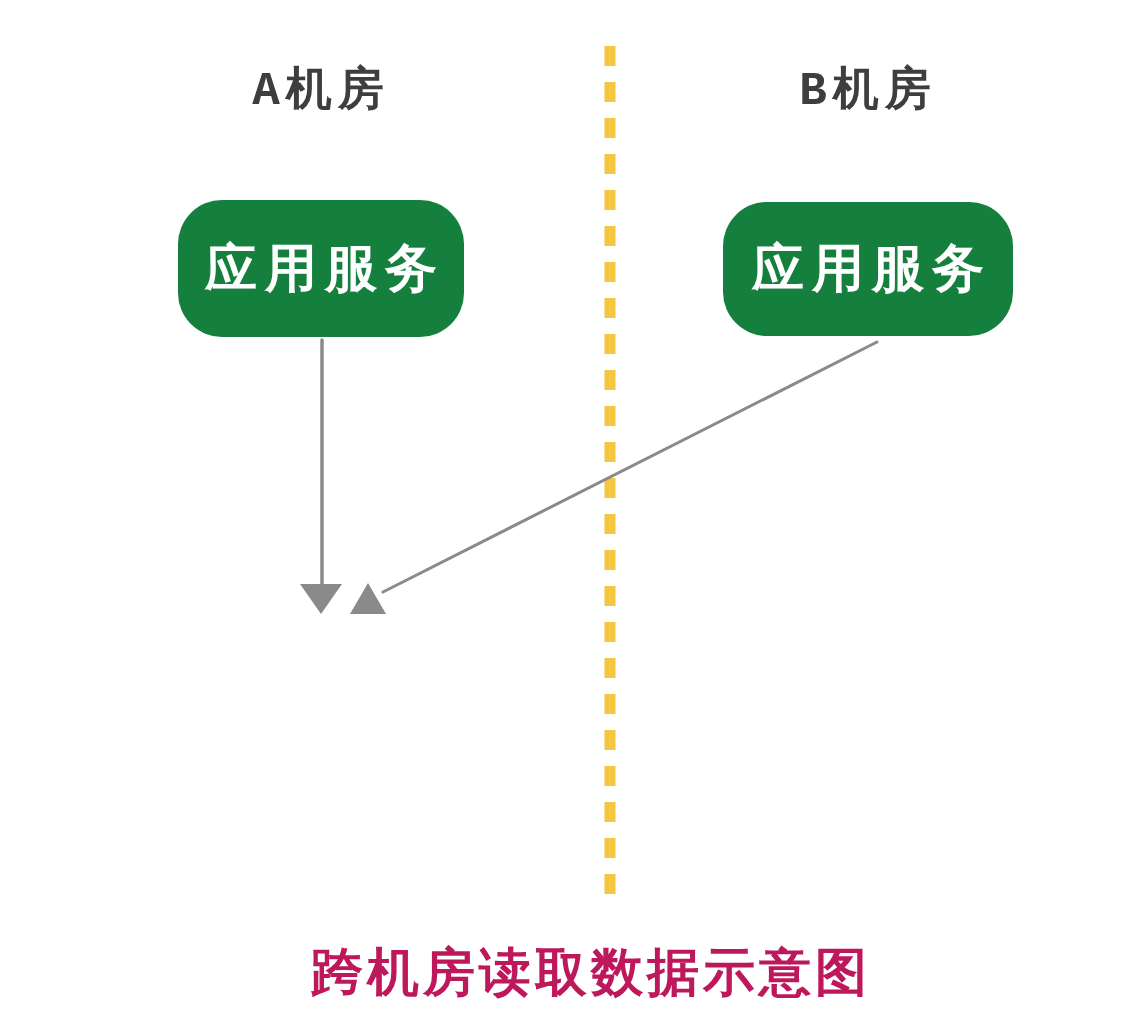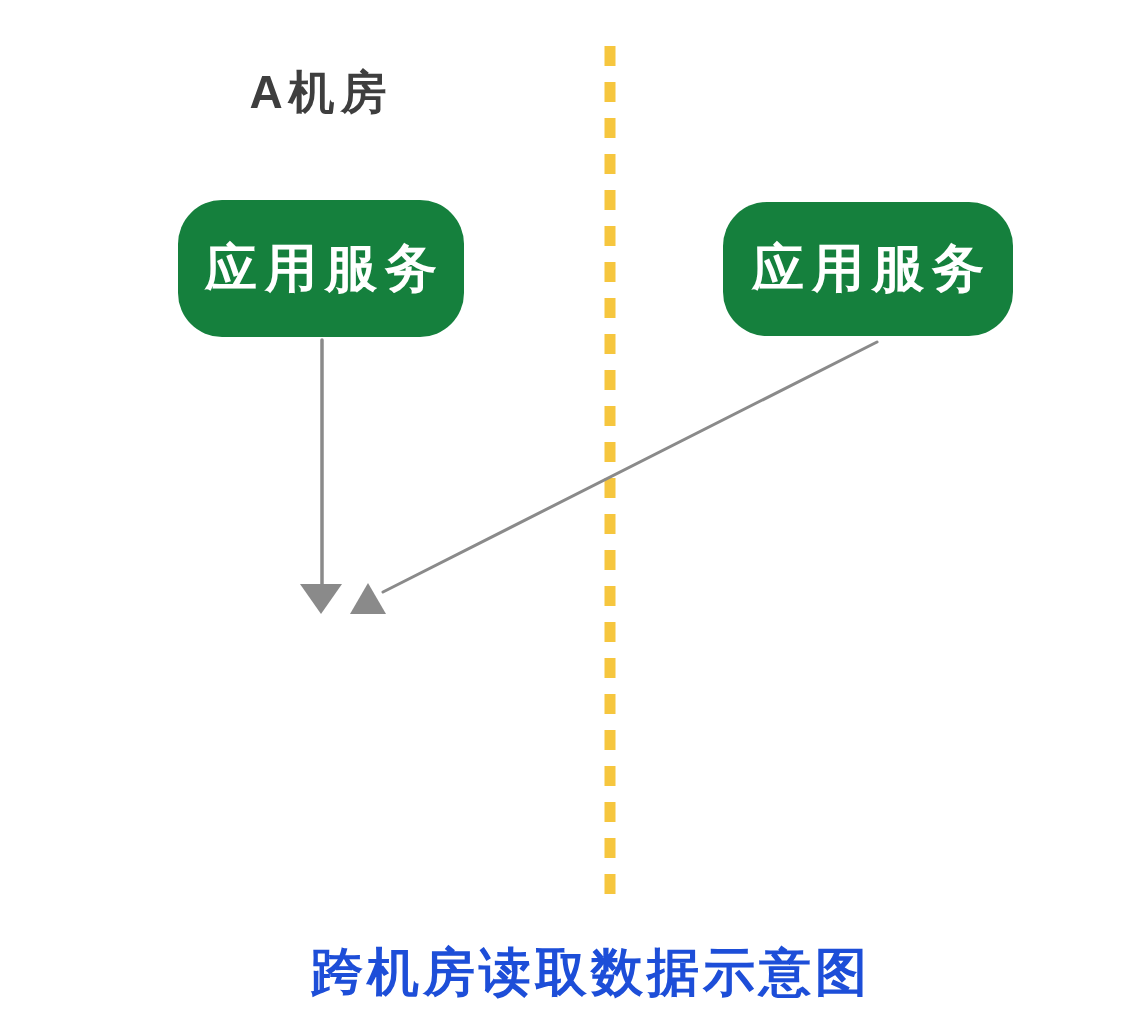--- a/index.html
+++ b/index.html
@@ -6,21 +6,21 @@
     margin: 0;
     padding: 0;
     background: #ffffff;
   }
   .canvas {
     position: relative;
     width: 1090px;
     height: 1025px;
     background: #ffffff;
     overflow: hidden;
-    font-family: Liberation Sans, sans-serif;
+    font-family: Liberation Mono, monospace;
   }
   .region-label {
     position: absolute;
     top: 64px;
     height: 56px;
     line-height: 56px;
     text-align: center;
     font-size: 46px;
     font-weight: bold;
     letter-spacing: 6px;
@@ -57,29 +57,30 @@
 
   .caption {
     position: absolute;
     left: 40px;
     top: 938px;
     width: 1102px;
     text-align: center;
     font-size: 52px;
     font-weight: bold;
     letter-spacing: 4px;
-    color: #1d4ed8;
+    color: #be185d;
   }
 </style>
 </head>
 <body>
 
 <div class="canvas">
 
   <div class="region-label left">A机房</div>
+  <div class="region-label right">B机房</div>
 
   <svg class="overlay" viewBox="0 0 1142 1025">
 
     <line x1="610" y1="46" x2="610" y2="903" stroke-width="11" stroke-dasharray="20 16" stroke="#F6C63E"></line>
 
     <line x1="322" y1="340" x2="322" y2="586" stroke-width="3.5" stroke-linecap="round" stroke="#8A8A8A"></line>
     <polygon points="300,584 342,584 321,614" fill="#8A8A8A"></polygon>
 
     <line x1="877" y1="342" x2="383" y2="592" stroke-width="3" stroke-linecap="round" stroke="#8A8A8A"></line>
     <polygon points="350,614 386,614 368,583" fill="#8A8A8A"></polygon>

